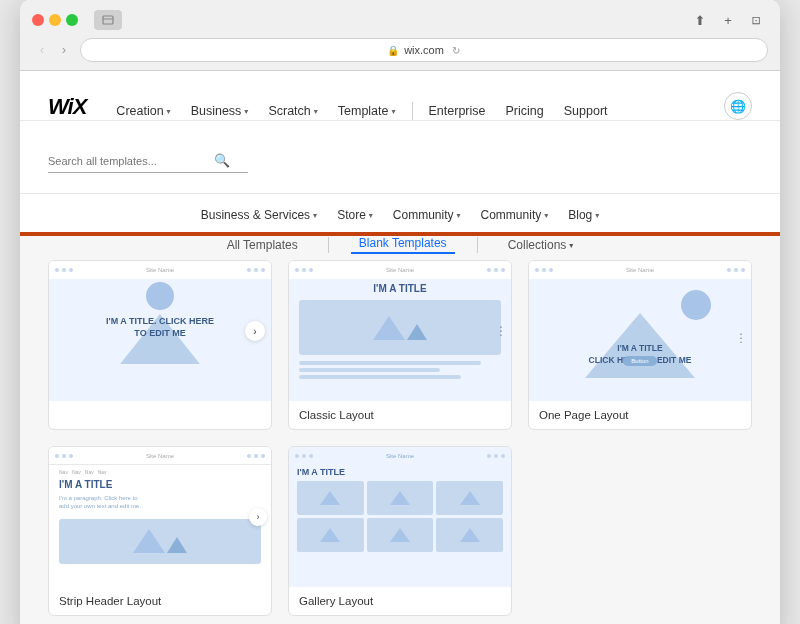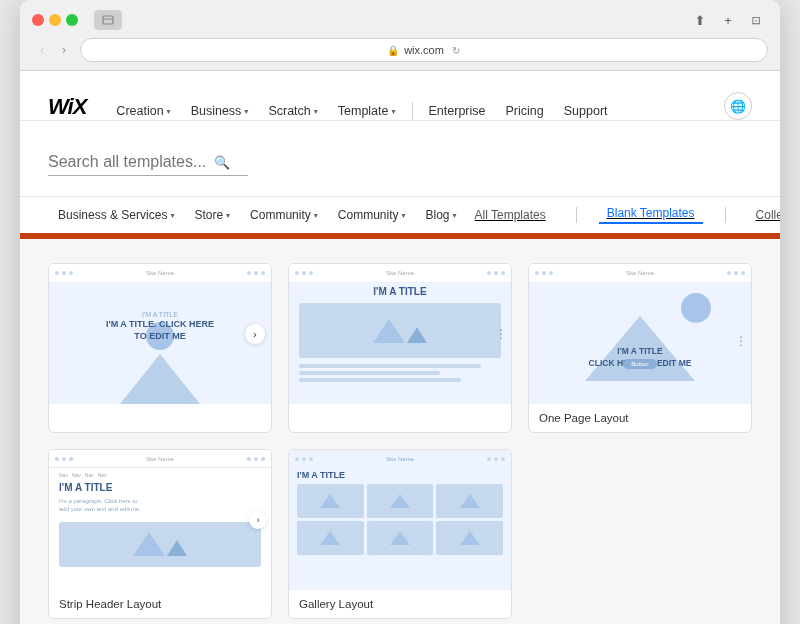--- a/index.html
+++ b/index.html
@@ -212,37 +212,38 @@
       display: flex;
       align-items: center;
       border-bottom: 1px solid #aaa;
       padding: 4px 0;
       gap: 6px;
       min-width: 200px;
     }
     .search-input {
       border: none;
       outline: none;
-      font-size: 16px;
+      font-size: 11px;
       color: #999;
       background: transparent;
       width: 160px;
     }
     .search-icon-btn {
       color: #666;
       font-size: 13px;
       cursor: pointer;
     }
     
     .sub-nav {
       display: flex;
       align-items: center;
       padding: 0 28px;
       height: 42px;
-      border-bottom: 6px solid #c2410c;
+      border-bottom: 4px solid #c2410c;
+      flex-direction: column;
     }
     .sub-nav-left {
       display: flex;
       align-items: center;
       gap: 0;
       flex: 1;
     }
     .sub-nav-item {
       font-size: 12px;
       color: #333;
@@ -252,21 +253,20 @@
       align-items: center;
       gap: 3px;
       cursor: pointer;
       white-space: nowrap;
     }
     .sub-nav-item .chevron { font-size: 8px; color: #666; }
     .sub-nav-right {
       display: flex;
       align-items: center;
       gap: 22px;
-      text-decoration: underline;
     }
     .sub-nav-link {
       font-size: 12px;
       color: #555;
       cursor: pointer;
       padding: 0 8px;
       white-space: nowrap;
     }
     .sub-nav-link.active {
       color: #116dff;
@@ -317,21 +317,21 @@
     
     .preview-scratch {
       background: #f8faff;
     }
     
     .preview-minimal {
       background: #eef4ff;
       display: flex;
       flex-direction: column;
       align-items: center;
-      justify-content: flex-end;
+      justify-content: flex-start;
       position: relative;
     }
     .preview-minimal-bar {
       position: absolute;
       top: 0;
       left: 0;
       right: 0;
       height: 18px;
       background: #fff;
       display: flex;
@@ -853,20 +853,21 @@
                 </div>
               </div>
               <div class="classic-text-lines">
                 <div class="classic-line" style="width:90%"></div>
                 <div class="classic-line" style="width:70%"></div>
                 <div class="classic-line" style="width:80%"></div>
               </div>
             </div>
             <div class="classic-dots-menu">⋮</div>
           </div>
+          <div class="template-label">Classic Layout</div>
         </div>
 
         <div class="template-card">
           <div class="template-preview preview-onepage">
             <div class="preview-onepage-bar">
               <div class="mini-dot"></div>
                 <div class="mini-dot"></div>
                 <div class="mini-dot"></div>
               <div style="flex:1;text-align:center;font-size:6px;color:#aaa;">Site Name</div>
               <div style="display:flex;gap:3px;margin-left:auto;">

